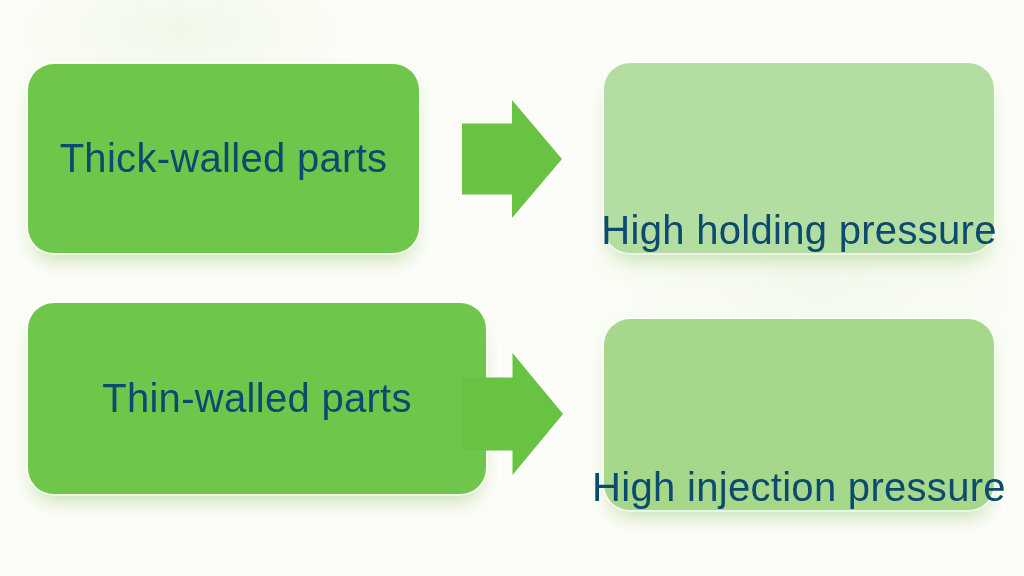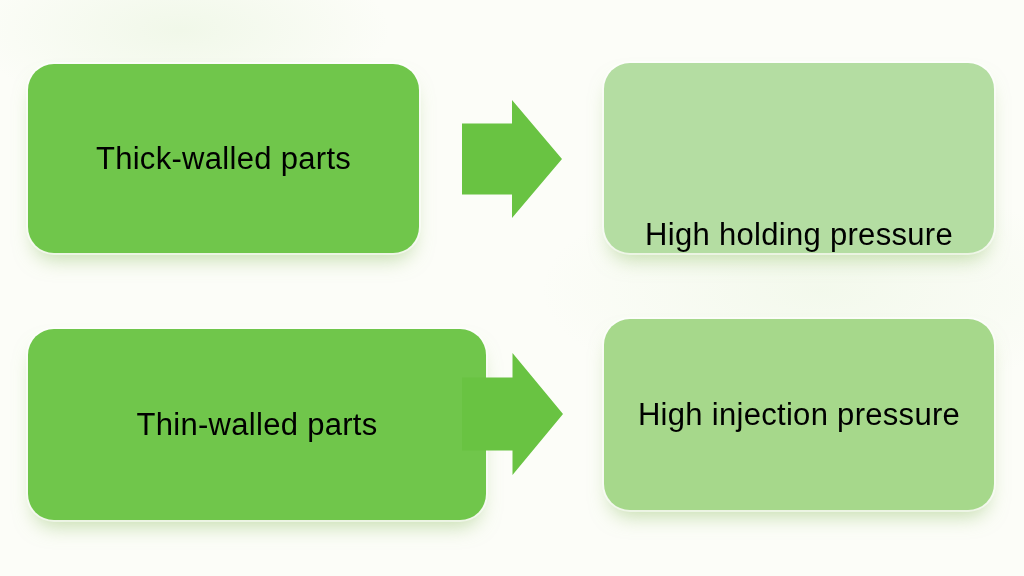--- a/index.html
+++ b/index.html
@@ -21,34 +21,34 @@
     position: absolute;
     border-radius: 26px;
     display: flex;
     align-items: center;
     justify-content: center;
     box-shadow:
       0 0 0 2px rgba(255,255,255,0.55),
       0 12px 20px -6px rgba(150,195,110,0.55);
   }
   .box .label {
-    color: #000000;
-    font-size: 31px;
+    color: #0c4a6e;
+    font-size: 40px;
     font-weight: 500;
     letter-spacing: 0.3px;
     white-space: nowrap;
     text-align: center;
   }
   .box.source { background: #70c64b; }
   .box.target-light { background: #b4dda2; }
-  .box.target-mid   { background: #a6d88b; }
+  .box.target-mid   { background: #a6d88b; align-items: flex-end; }
 
   .box.pos-thick     { left: 28px;  top: 64px;  width: 391px; height: 189px; }
   .box.pos-holding   { left: 604px; top: 63px;  width: 390px; height: 190px; align-items: flex-end; }
-  .box.pos-thin      { left: 28px;  top: 329px; width: 458px; height: 191px; }
+  .box.pos-thin      { left: 28px;  top: 303px; width: 458px; height: 191px; }
   .box.pos-injection { left: 604px; top: 319px; width: 390px; height: 191px; }
 
   .arrow {
     position: absolute;
     background: #69c342;
     clip-path: polygon(0% 20%, 50% 20%, 50% 0%, 100% 50%, 50% 100%, 50% 80%, 0% 80%);
     filter: drop-shadow(0 3px 3px rgba(120,170,80,0.35));
   }
   .arrow.pos-1 { left: 462px; top: 100px; width: 100px; height: 118px; }
   .arrow.pos-2 { left: 462px; top: 353px; width: 101px; height: 122px; }

